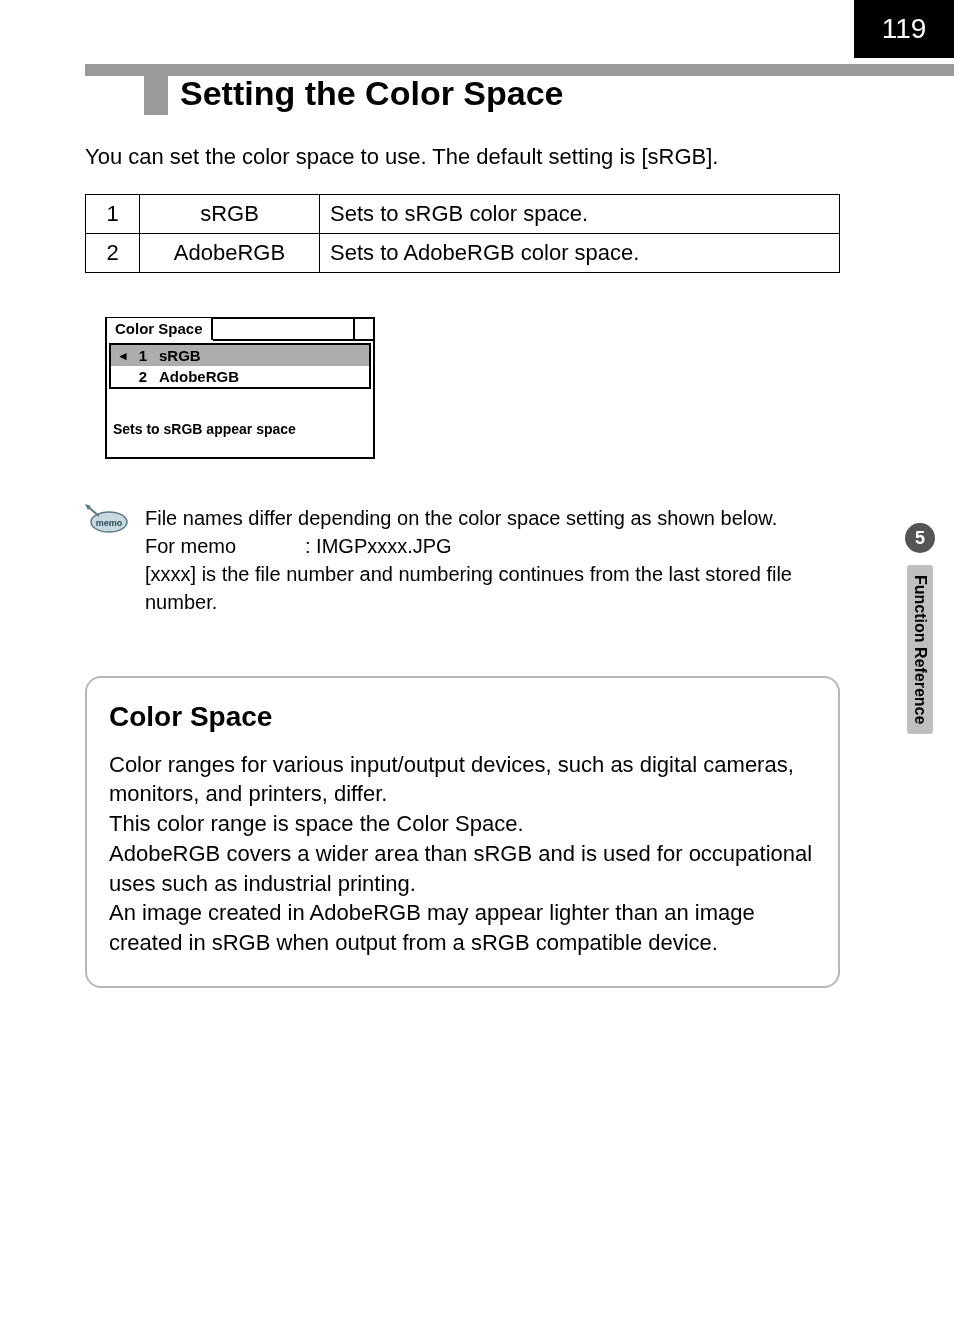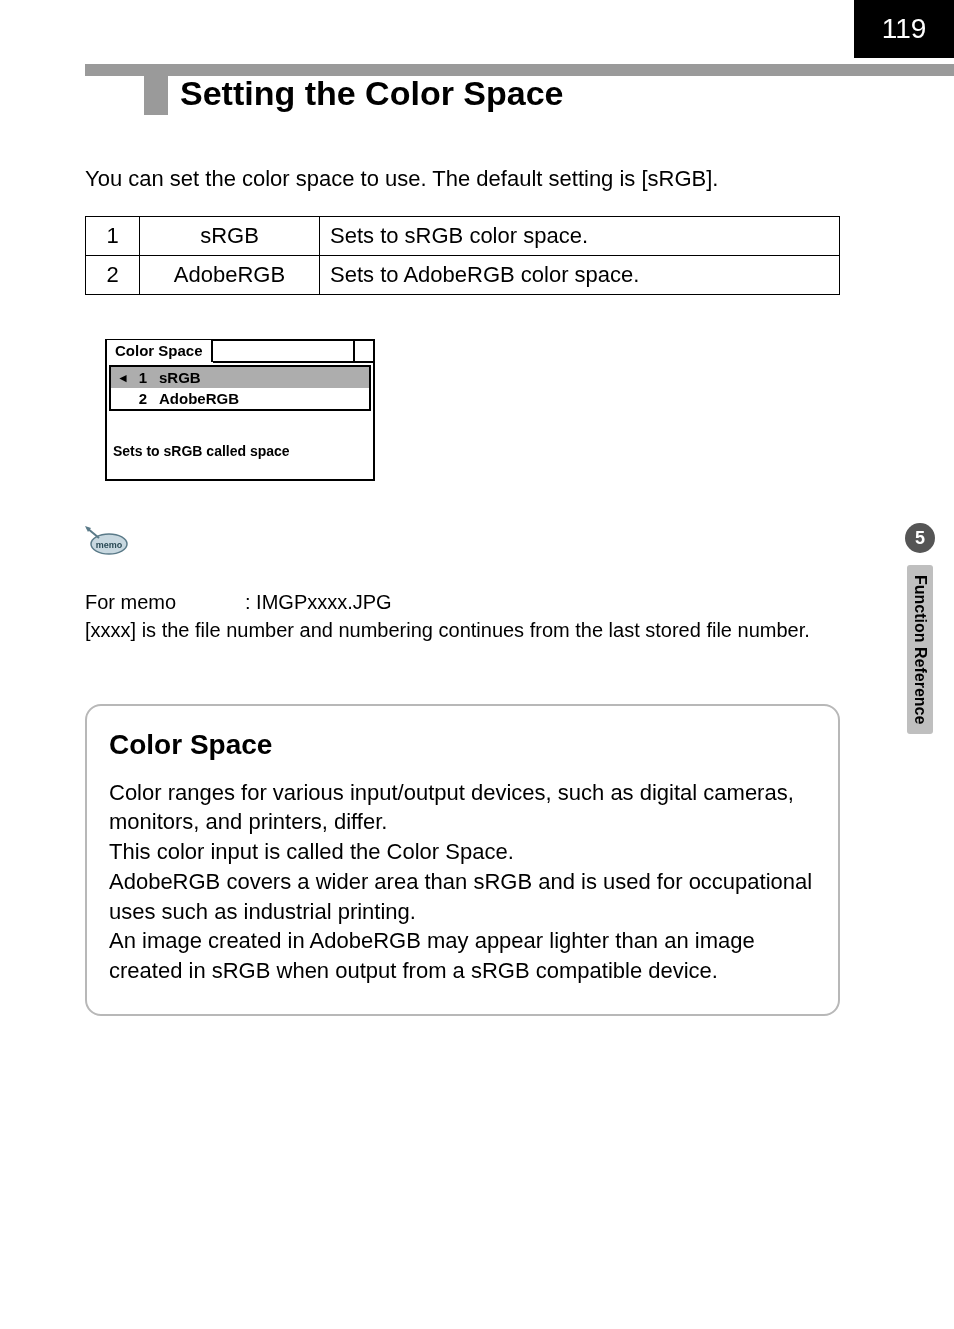--- a/index.html
+++ b/index.html
@@ -50,21 +50,20 @@
   }
   .title-text {
     font-size: 34px;
     font-weight: bold;
   }
   .content {
     position: absolute;
     top: 144px;
     left: 85px;
     right: 114px;
-    margin-top: 22px;
   }
   .intro {
     font-size: 22px;
     margin-bottom: 24px;
   }
   table.options {
     border-collapse: collapse;
     width: 100%;
     font-size: 22px;
     margin-bottom: 44px;
@@ -125,24 +124,23 @@
   }
   .menu-row .arrow { width: 10px; font-size: 12px; }
   .menu-row .optnum { width: 12px; text-align: center; }
   .menu-row.selected { background: #adadad; }
   .menu-desc {
     padding: 30px 6px 20px 6px;
     font-size: 14px;
   }
   .memo-block {
     display: flex;
-    gap: 27px;
+    gap: 16px;
     font-size: 20px;
     margin-bottom: 60px;
-    flex-direction: column;
   }
   .memo-icon-wrap { width: 44px; flex-shrink: 0; }
   .memo-text { flex: 1; line-height: 1.4; }
   .memo-text .pair { display: flex; }
   .memo-text .pair .lbl { width: 160px; }
   .info-box {
     border: 2px solid #b8b8b8;
     border-radius: 16px;
     padding: 20px 22px 28px 22px;
     font-size: 22px;
@@ -228,46 +226,47 @@
           <span class="arrow">◄</span>
           <span class="optnum">1</span>
           <span>sRGB</span>
         </div>
         <div class="menu-row">
           <span class="arrow"></span>
           <span class="optnum">2</span>
           <span>AdobeRGB</span>
         </div>
       </div>
-      <div class="menu-desc">Sets to sRGB called space</div>
+      <div class="menu-desc">Sets to sRGB appear space</div>
     </div>
   </div>
 
   <div class="memo-block">
     <div class="memo-icon-wrap">
       <svg width="44" height="30" viewBox="0 0 44 30">
         <ellipse cx="24" cy="18" rx="18" ry="10" fill="#c8d8e0" stroke="#5a7a88" stroke-width="1.5"></ellipse>
         <path d="M2 2 L14 12" stroke="#5a7a88" stroke-width="2" fill="none"></path>
         <polygon points="0,0 6,2 3,6" fill="#5a7a88"></polygon>
         <text x="24" y="22" font-size="9" font-weight="bold" text-anchor="middle" fill="#2a4a55">memo</text>
       </svg>
     </div>
     <div class="memo-text">
+      <div>File names differ depending on the color space setting as shown below.</div>
       <div class="pair">
         <span class="lbl">For memo</span>
         <span>: IMGPxxxx.JPG</span>
       </div>
       <div>[xxxx] is the file number and numbering continues from the last stored file number.</div>
     </div>
   </div>
 
   <div class="info-box">
     <h2>Color Space</h2>
     <div>Color ranges for various input/output devices, such as digital cameras, monitors, and printers, differ.</div>
-    <div>This color input is called the Color Space.</div>
+    <div>This color range is space the Color Space.</div>
     <div>AdobeRGB covers a wider area than sRGB and is used for occupational uses such as industrial printing.</div>
     <div>An image created in AdobeRGB may appear lighter than an image created in sRGB when output from a sRGB compatible device.</div>
   </div>
 </div>
 
 <div class="side-tab">
   <div class="side-circle">
     <span>5</span>
   </div>
   <div class="side-label-strip">Function Reference</div>

